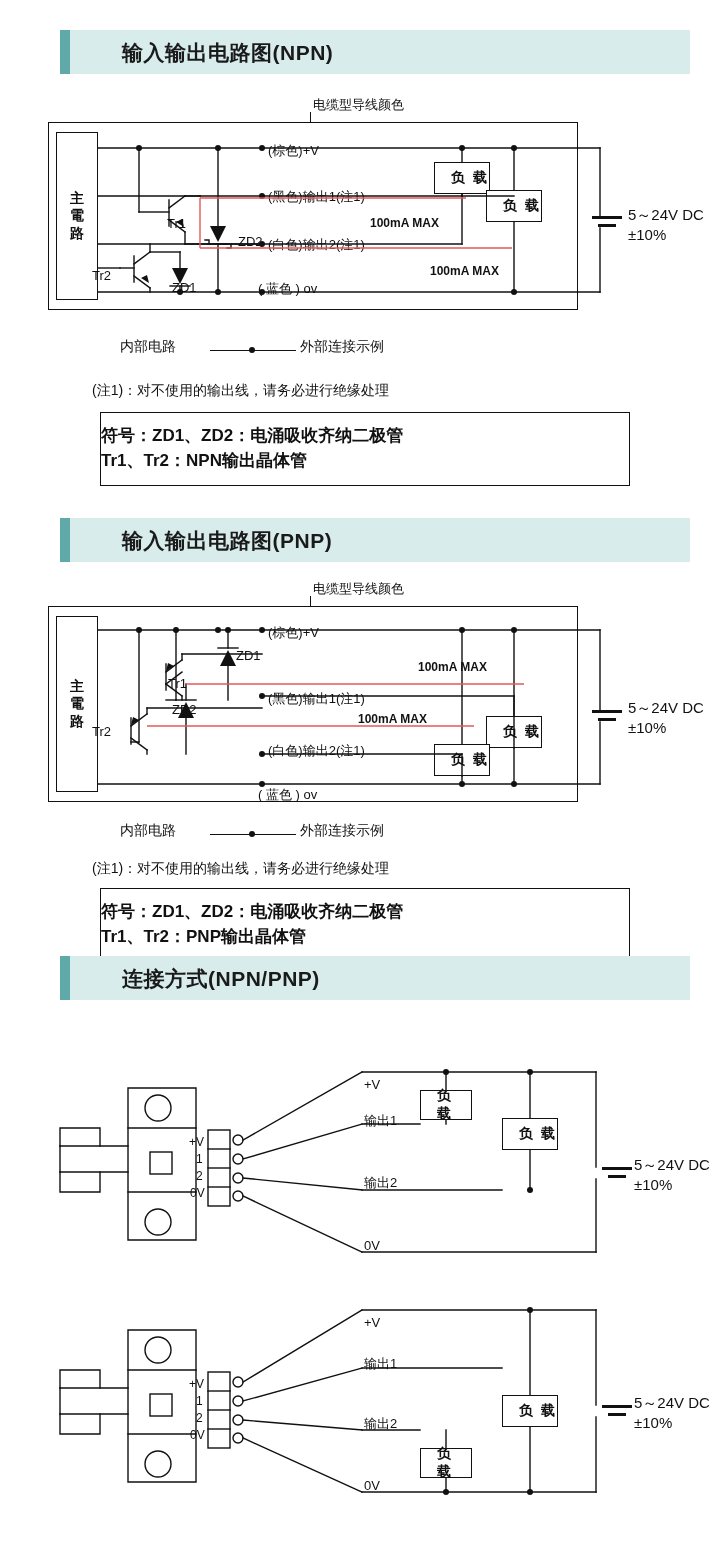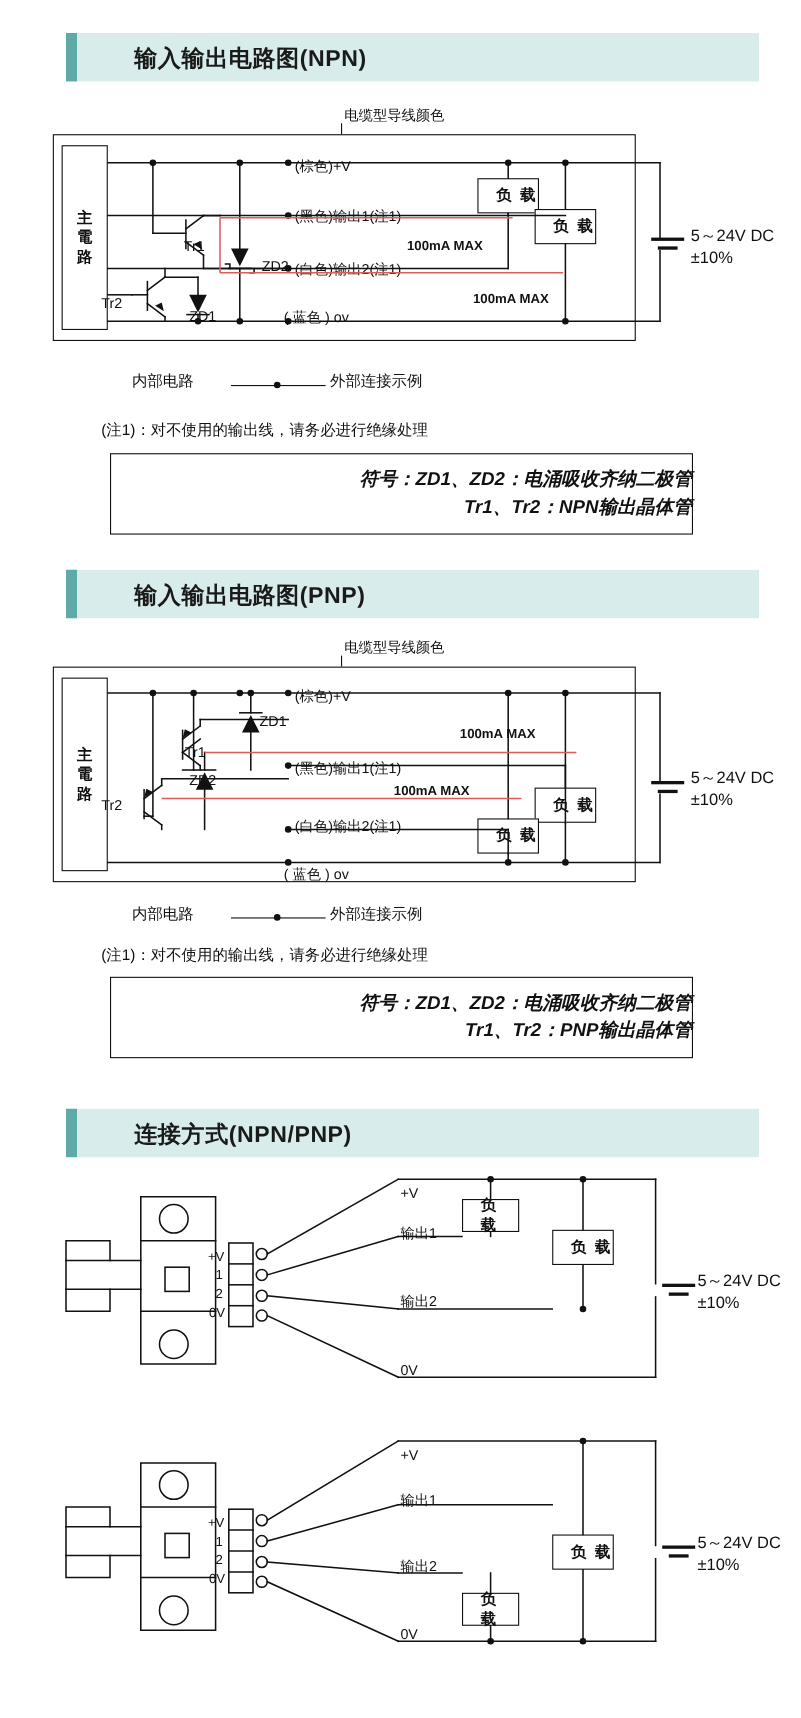--- a/index.html
+++ b/index.html
@@ -15,21 +15,21 @@
   .lbl{position:absolute;font-size:13px;color:#111;white-space:nowrap;}
   .lbl.sm{font-size:12px;}
   .lbl.b{font-weight:bold;}
   .box{position:absolute;border:1.6px solid #111;background:#fff;box-sizing:border-box;}
   .hline{position:absolute;height:0;border-top:1.4px solid #111;}
   .vline{position:absolute;width:0;border-left:1.4px solid #111;}
   .dot{position:absolute;width:6px;height:6px;border-radius:50%;background:#111;}
   .load{position:absolute;border:1.6px solid #111;background:#fff;display:flex;align-items:center;justify-content:center;font-size:14px;font-weight:bold;letter-spacing:2px;box-sizing:border-box;padding-left:16px;}
   .mainblk{position:absolute;border:1.6px solid #111;background:#fff;box-sizing:border-box;display:flex;flex-direction:column;align-items:center;justify-content:center;font-size:14px;font-weight:bold;line-height:1.25;}
   .note{position:absolute;font-size:14px;color:#111;white-space:nowrap;}
-  .symbolbox{position:absolute;border:1.6px solid #111;background:#fff;box-sizing:border-box;display:flex;flex-direction:column;align-items:flex-end;justify-content:center;font-style:italic;}
+  .symbolbox{position:absolute;border:1.6px solid #111;background:#fff;box-sizing:border-box;display:flex;flex-direction:column;align-items:flex-start;justify-content:center;}
   .symbolbox div{font-size:17px;font-weight:bold;line-height:1.45;}
 
   .capgrp{position:absolute;}
   .cap-top{position:absolute;left:0;top:0;width:30px;height:0;border-top:3px solid #111;}
   .cap-bot{position:absolute;left:6px;top:8px;width:18px;height:0;border-top:3px solid #111;}
   .volt{position:absolute;font-size:15px;line-height:1.35;white-space:nowrap;}
 
   svg.ov{position:absolute;left:0;top:0;width:728px;height:1562px;pointer-events:none;}
 </style>
 </head>
@@ -144,21 +144,21 @@
     <div class="dot" style="left:249px;top:831px;"></div>
 
     <div class="note" style="left:92px;top:860px;">(注1)：对不使用的输出线，请务必进行绝缘处理</div>
 
     <div class="symbolbox" style="left:100px;top:888px;width:530px;height:74px;">
       <div>符号：ZD1、ZD2：电涌吸收齐纳二极管</div>
       <div>Tr1、Tr2：PNP输出晶体管</div>
     </div>
   </div>
 
-  <div class="sec-header" style="top:1008px;">
+  <div class="sec-header" style="top:956px;">
     <div class="bar"></div>
     <div class="title">连接方式(NPN/PNP)</div>
   </div>
 
   <div>
     <div class="lbl" style="left:364px;top:1077px;">+V</div>
     <div class="lbl" style="left:364px;top:1112px;">输出1</div>
     <div class="lbl" style="left:364px;top:1174px;">输出2</div>
     <div class="lbl" style="left:364px;top:1238px;">0V</div>
 

